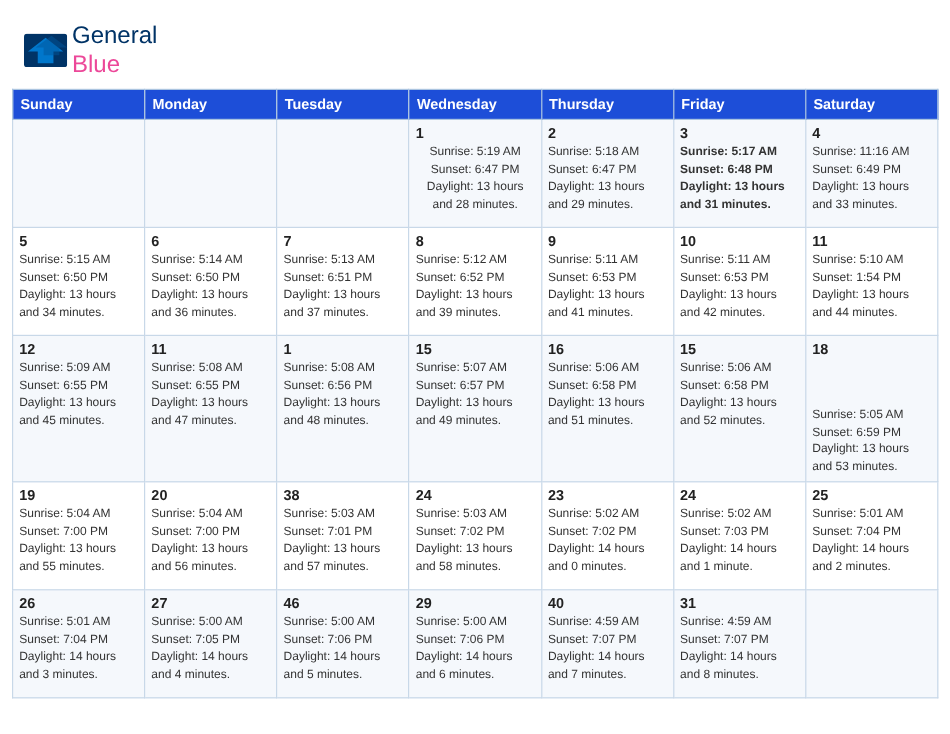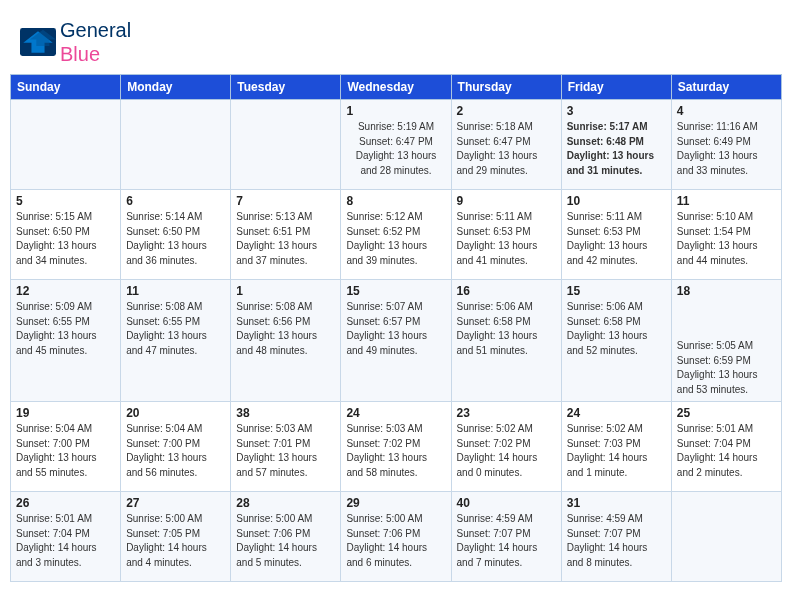--- a/index.html
+++ b/index.html
@@ -311,21 +311,21 @@
 and 3 minutes.</div>
         </td>
         <td>
           <span class="day-num">27</span>
           <div class="day-info" style="white-space: pre-line;">Sunrise: 5:00 AM
 Sunset: 7:05 PM
 Daylight: 14 hours
 and 4 minutes.</div>
         </td>
         <td>
-          <span class="day-num">28</span>
+          <span class="day-num">46</span>
           <div class="day-info" style="white-space: pre-line;">Sunrise: 5:00 AM
 Sunset: 7:06 PM
 Daylight: 14 hours
 and 5 minutes.</div>
         </td>
         <td>
           <span class="day-num">29</span>
           <div class="day-info" style="white-space: pre-line;">Sunrise: 5:00 AM
 Sunset: 7:06 PM
 Daylight: 14 hours

